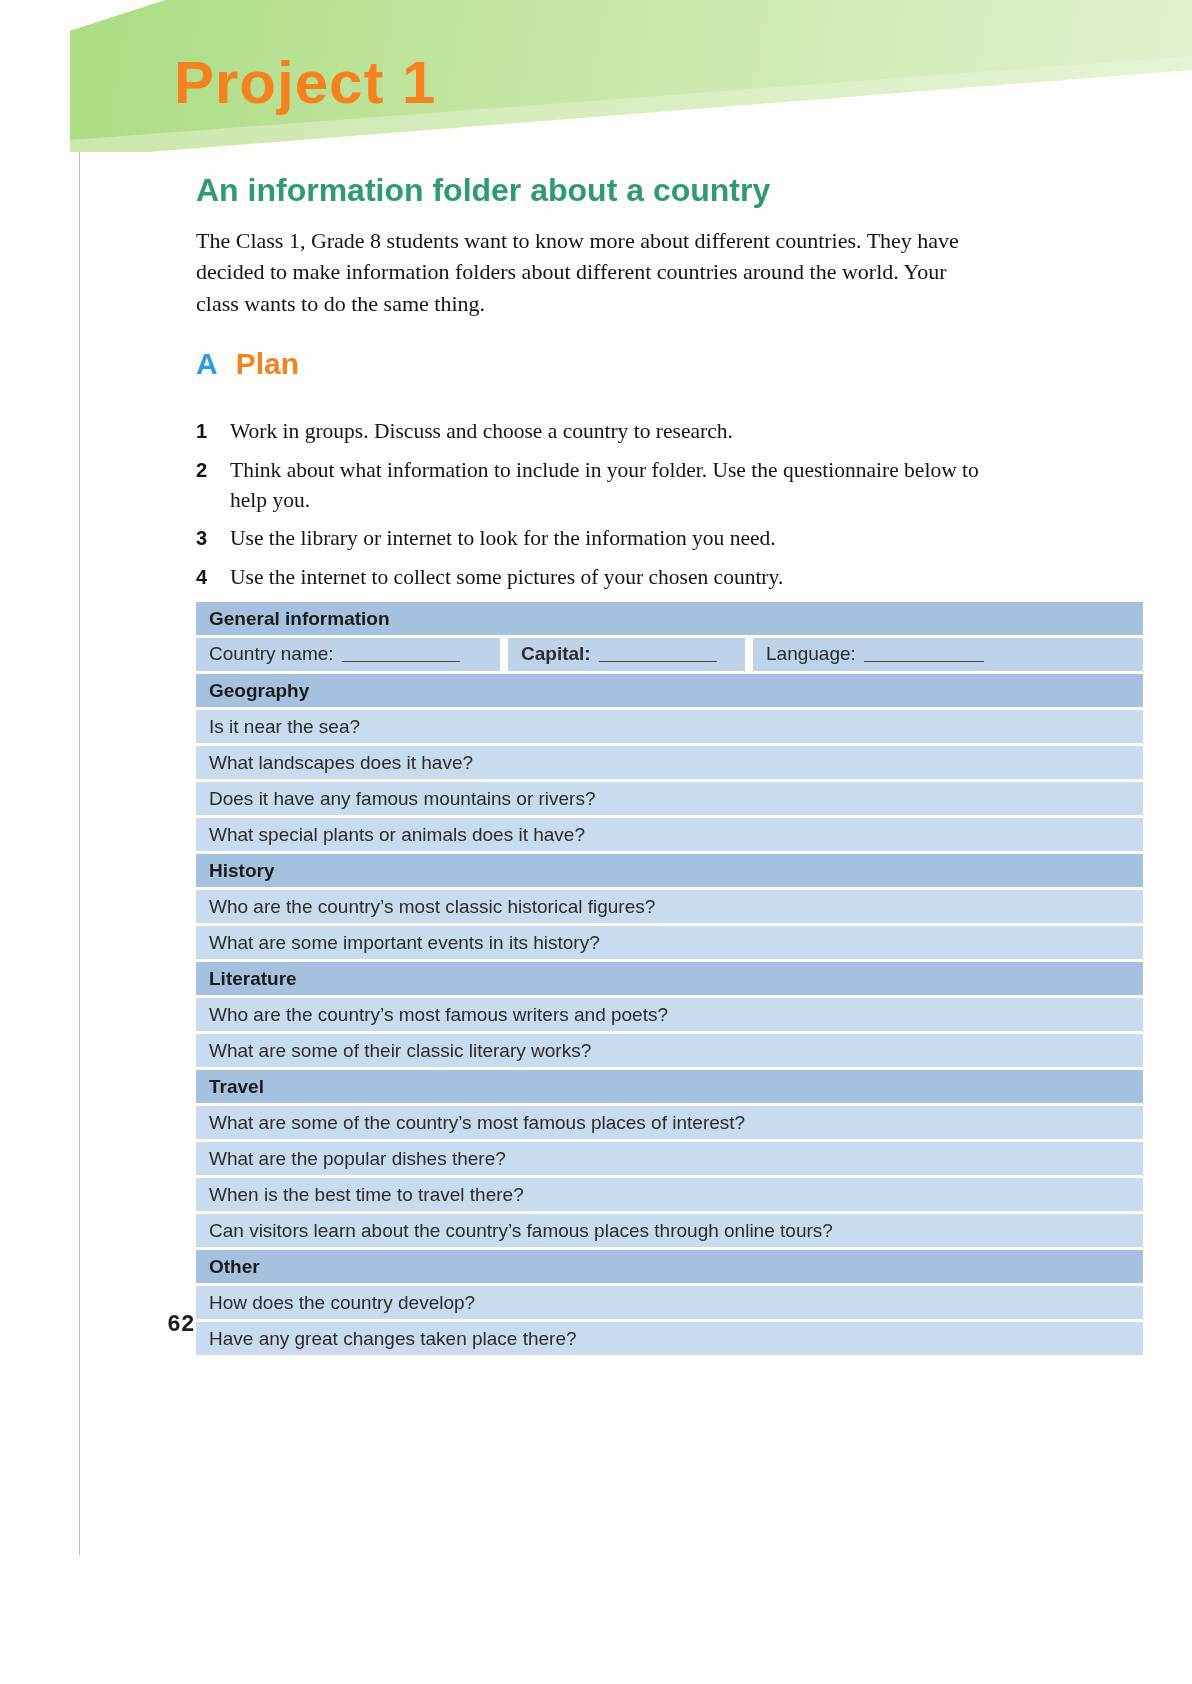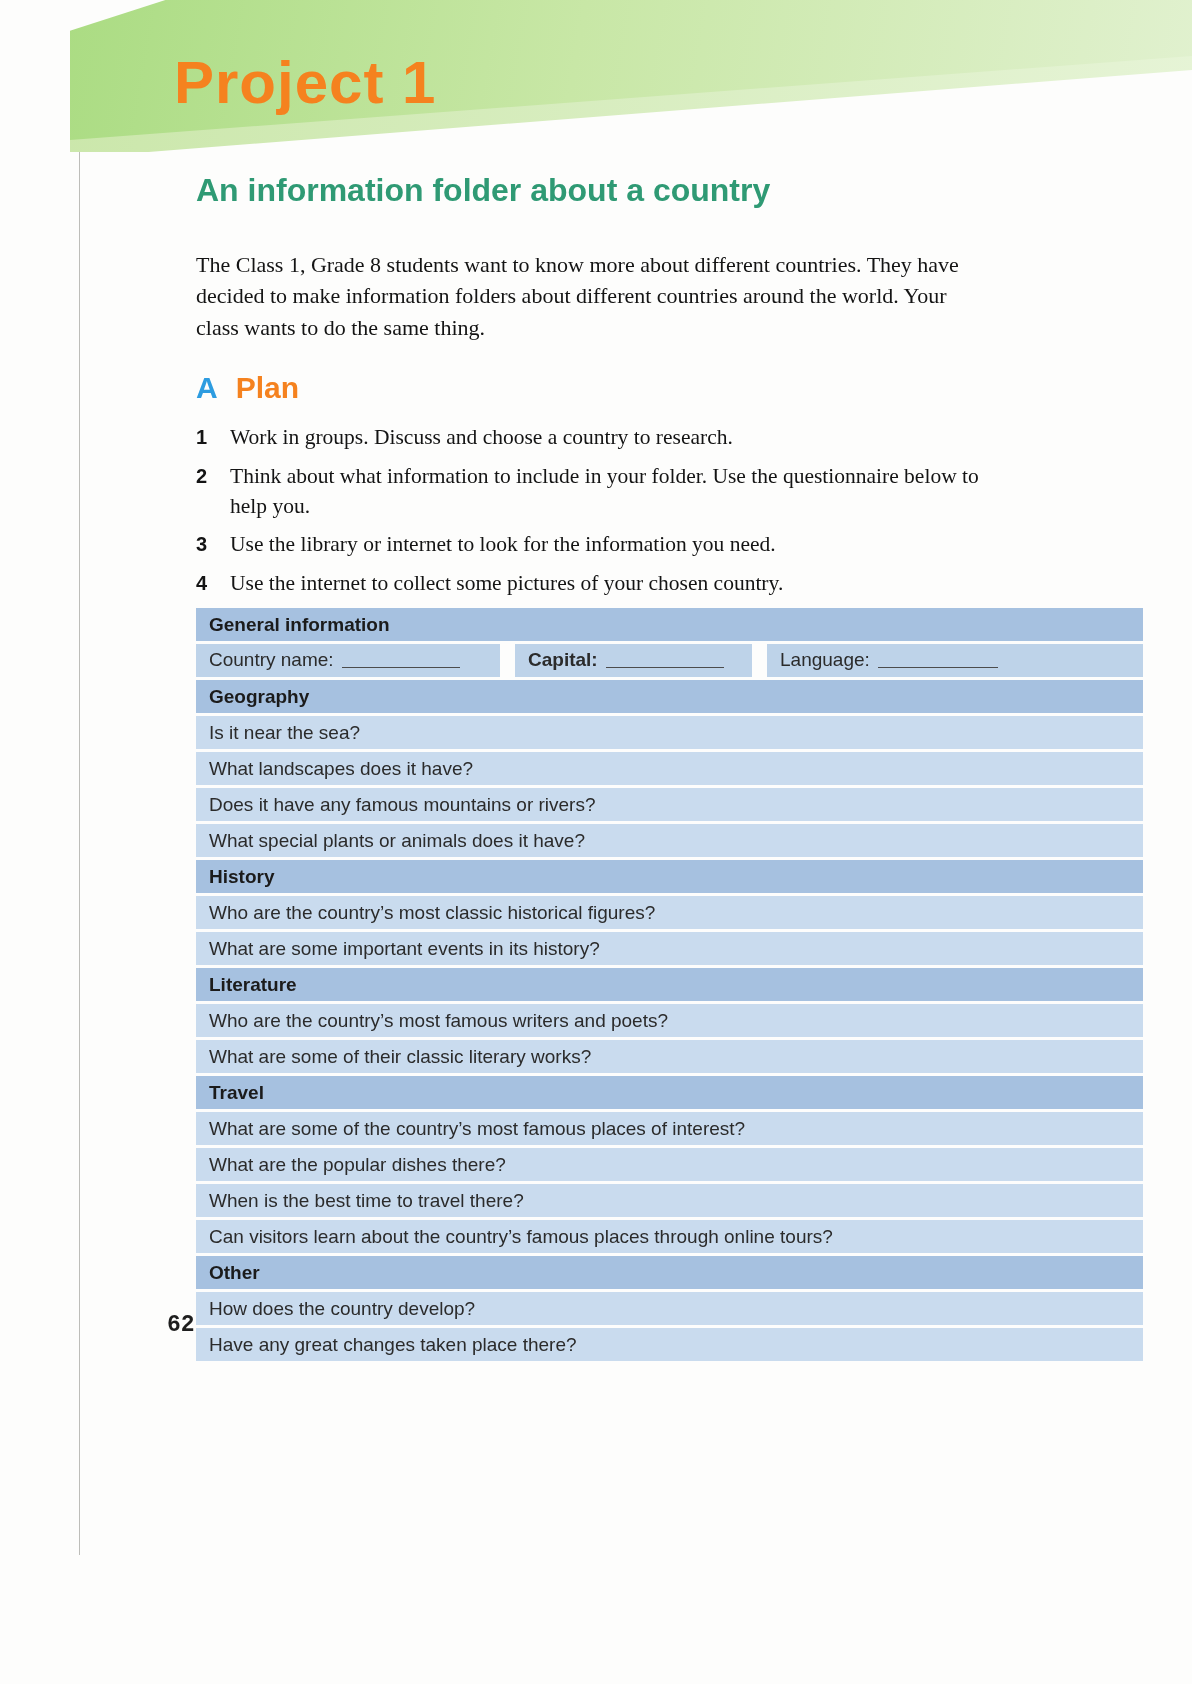--- a/index.html
+++ b/index.html
@@ -37,30 +37,30 @@
     color:var(--title-orange, #f5821f);
   }
   
   .content {
     position:absolute; left:196px; top:172px; width:796px;
   }
   .section-heading {
     font-family:"Liberation Sans", sans-serif;
     font-weight:bold; font-size:32px;
     color:var(--heading-green, #2f9a74);
-    margin-bottom:40px;
+    margin-bottom:16px;
   }
   .intro {
     font-size:22px; line-height:1.43; color:#141414;
     margin-bottom:28px;
   }
   .plan-heading {
     font-family:"Liberation Sans", sans-serif;
     font-weight:bold; font-size:30px;
-    margin-bottom:18px;
+    margin-bottom:36px;
   }
   .plan-letter { color:var(--plan-blue, #2d9ce0); margin-right:18px; }
   .plan-label  { color:var(--title-orange, #f5821f); }
   .plan-steps  { margin-bottom:6px; }
   .step {
     display:flex; margin-bottom:9px;
     font-size:21.5px; line-height:1.38; color:#141414;
   }
   .step-num {
     flex:0 0 34px;
@@ -74,21 +74,21 @@
     min-height:33px; line-height:33px; margin-bottom:3px;
     padding-left:13px; padding-right:8px;
     font-family:"Liberation Sans", sans-serif;
     font-size:19px; color:#2b2b2b;
   }
   .q-header {
     background:var(--header-row, #a6c1e0);
     font-weight:bold; color:#1b1b1b;
   }
   .q-question { background:var(--question-row, #c9dbee); }
-  .q-fields-row { display:flex; gap:15px; margin-bottom:3px; }
+  .q-fields-row { display:flex; gap:8px; margin-bottom:3px; }
   .q-field {
     background:var(--fields-row, #bed3e9);
     height:33px; display:flex; align-items:center;
     padding-left:13px; padding-right:10px;
     font-family:"Liberation Sans", sans-serif;
     font-size:19px; color:#2b2b2b;
   }
   .q-field-1 { width:304px; }
   .q-field-2 { width:237px;font-weight:bold; }
   .q-field-3 { flex:1; }

